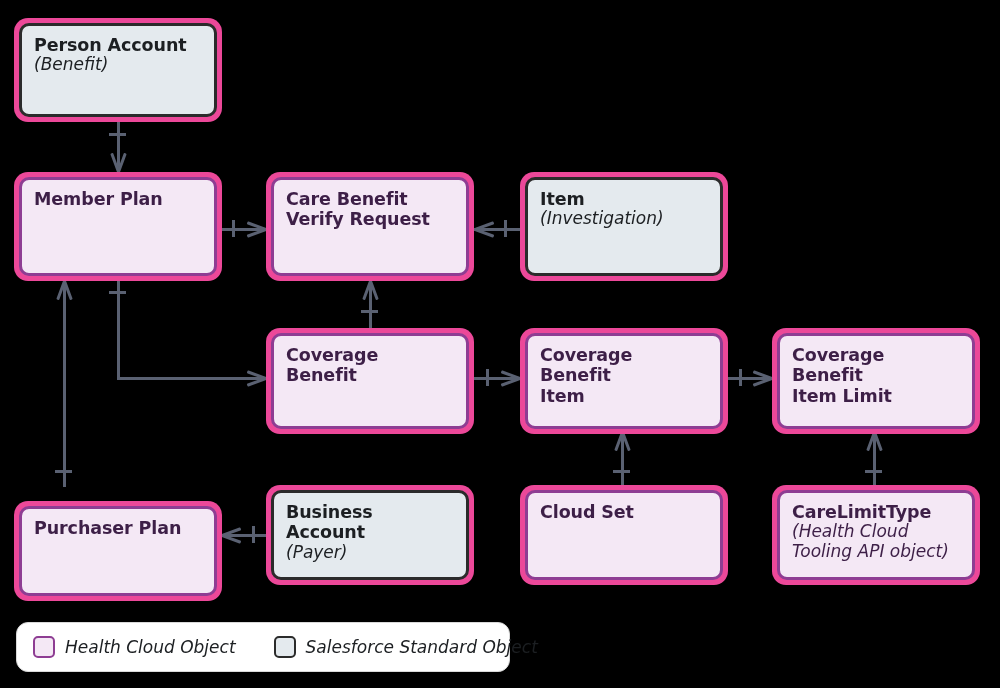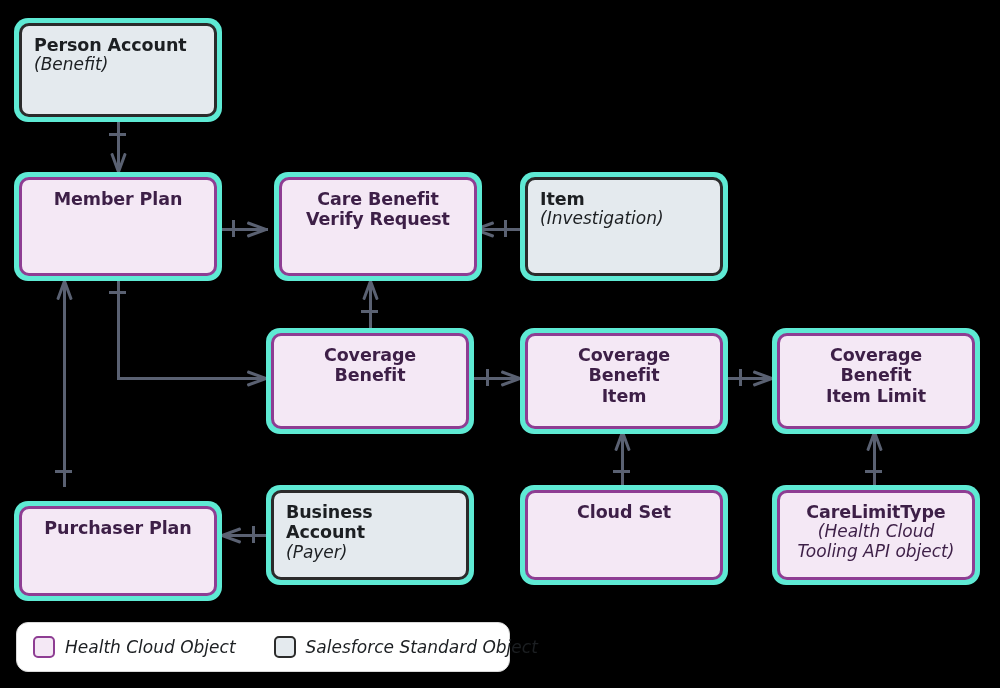--- a/index.html
+++ b/index.html
@@ -8,21 +8,21 @@
     width:1000px;height:688px;
     background:#000000;
     font-family:"DejaVu Sans", sans-serif;
     overflow:hidden;
   }
   
   .node{
     position:absolute;
     box-sizing:border-box;
     border-radius:14px;
-    background:#5eead4;           
+    background:#ec4899;           
     padding:5px;
   }
   .node .inner{
     width:100%;height:100%;
     box-sizing:border-box;
     border-radius:10px;
     border:3px solid #000;
     padding:9px 12px 8px 12px;
     overflow:hidden;
   }
@@ -40,21 +40,21 @@
     line-height:1.16;
     letter-spacing:-0.1px;
     white-space:pre-line;
   }
   .node .sub{
     font-size:17px;
     font-style:italic;
     line-height:1.16;
     white-space:pre-line;
   }
-  .node.hc .title,.node.hc .sub{ color:#3d1f47;text-align:center; }
+  .node.hc .title,.node.hc .sub{ color:#3d1f47; }
   .node.std .title,.node.std .sub{ color:#1c1f22; }
 
   
   .edge{position:absolute;background:#5a6172;}
   .edge.h{height:3px;}
   .edge.v{width:3px;}
   
   .tick{position:absolute;background:#5a6172;}
   .tick.h{width:3px;height:17px;}   
   .tick.v{width:17px;height:3px;}   
@@ -196,21 +196,21 @@
     </div>
   </div>
 
   <div class="node hc" style="left:14px;top:172px;width:208px;height:109px;">
     <div class="inner">
       <div class="title">Member Plan</div>
       <div class="sub"></div>
     </div>
   </div>
 
-  <div class="node hc" style="left:266px;top:172px;width:208px;height:109px;margin-left:8px;">
+  <div class="node hc" style="left:266px;top:172px;width:208px;height:109px;">
     <div class="inner">
       <div class="title">Care Benefit
 Verify Request</div>
       <div class="sub"></div>
     </div>
   </div>
 
   <div class="node std" style="left:520px;top:172px;width:208px;height:109px;">
     <div class="inner">
       <div class="title">Item</div>

